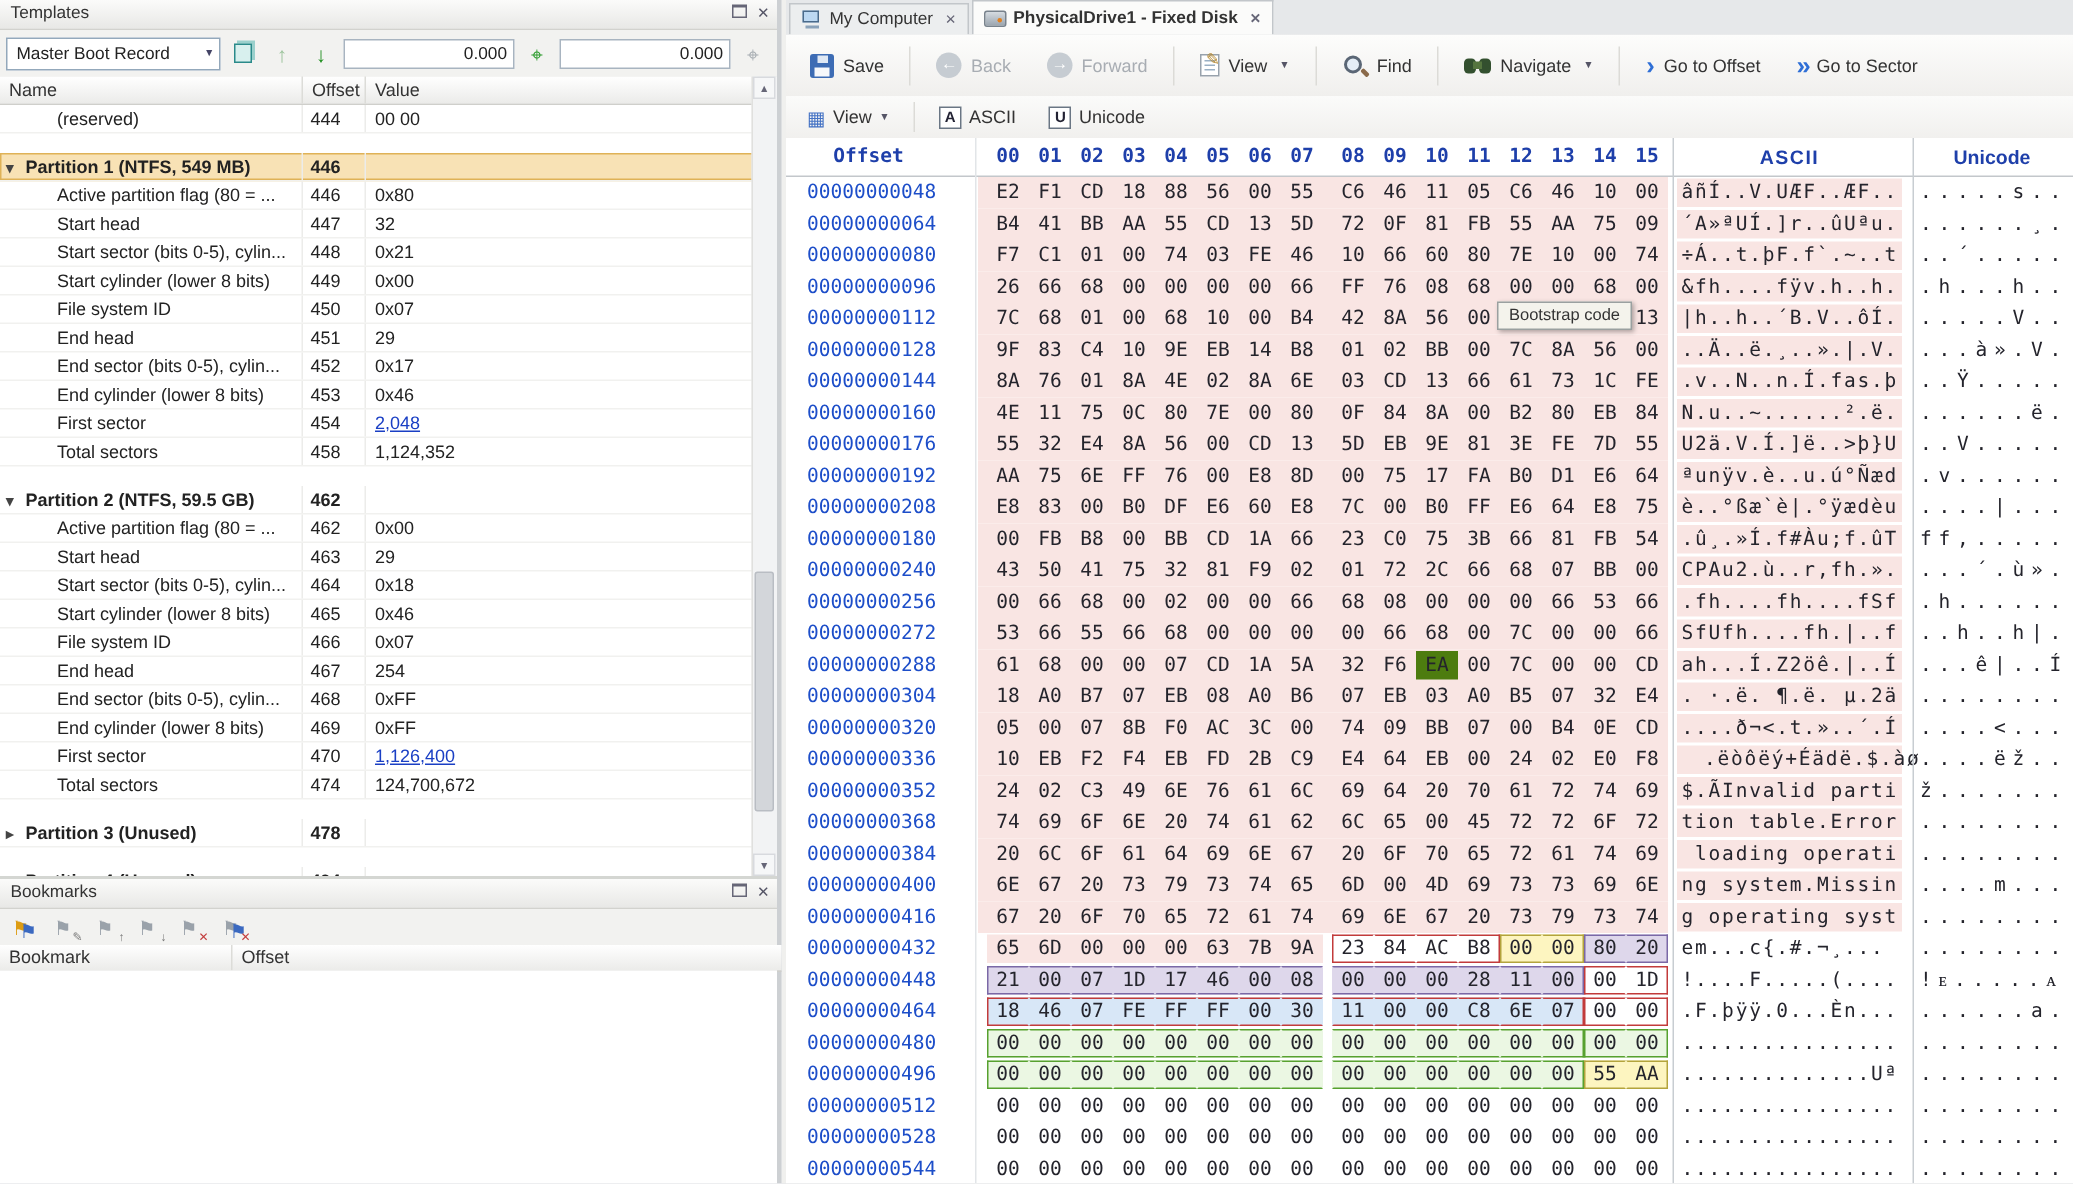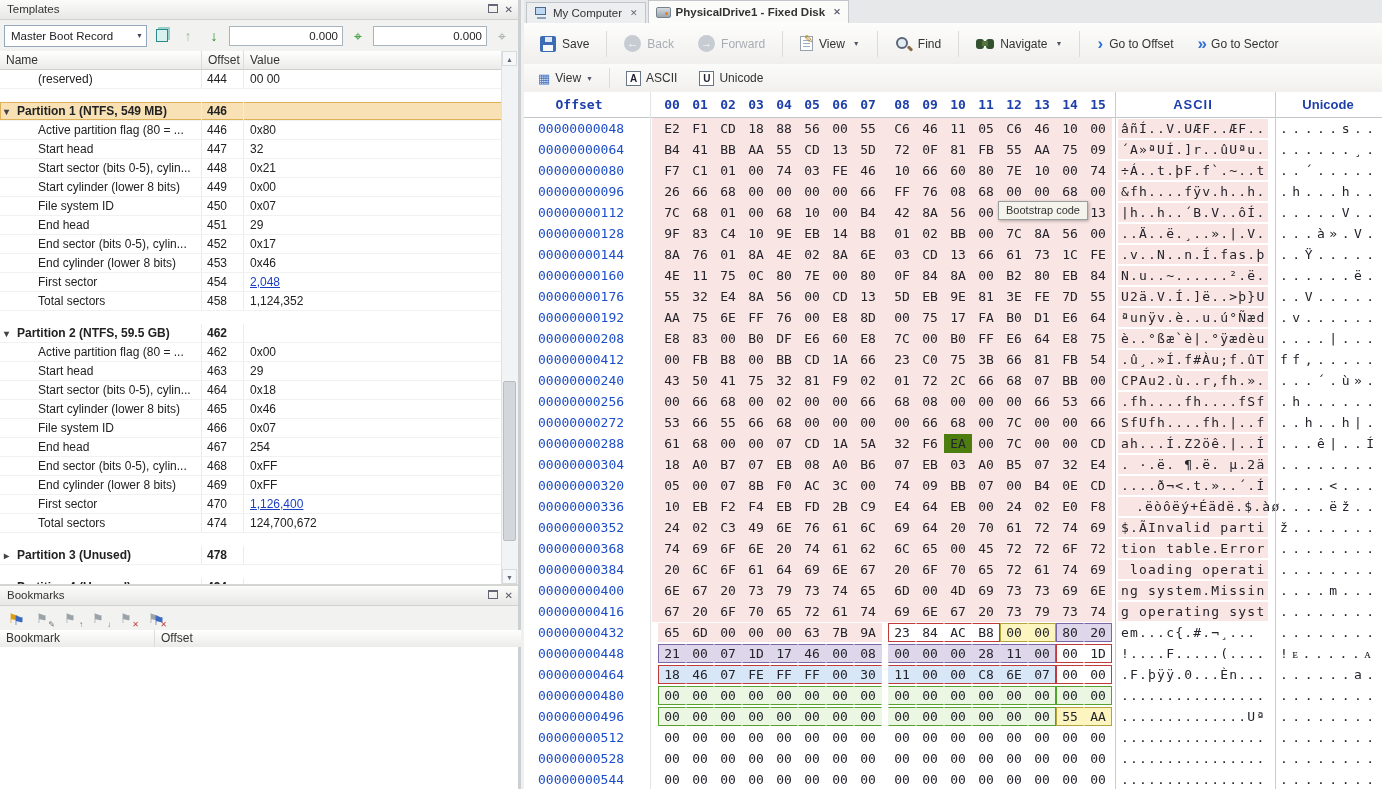--- a/index.html
+++ b/index.html
@@ -677,21 +677,21 @@
             <span class="byte" style="left: 448px; background: rgb(249, 229, 227);">FF</span>
             <span class="byte" style="left: 476px; background: rgb(249, 229, 227);">E6</span>
             <span class="byte" style="left: 504px; background: rgb(249, 229, 227);">64</span>
             <span class="byte" style="left: 532px; background: rgb(249, 229, 227);">E8</span>
             <span class="byte" style="left: 560px; background: rgb(249, 229, 227);">75</span>
             <span class="ascii" style="background: rgb(249, 229, 227);">è..°ßæ`è|.°ÿædèu</span>
             <span class="uni">....|...</span>
           </div>
           <div class="hexrow">
             <span class="rowband" style="background: rgb(249, 229, 227);"></span>
-            <span class="off">00000000412</span>
+            <span class="off">00000000180</span>
             <span class="byte" style="left: 134px; background: rgb(249, 229, 227);">00</span>
             <span class="byte" style="left: 162px; background: rgb(249, 229, 227);">FB</span>
             <span class="byte" style="left: 190px; background: rgb(249, 229, 227);">B8</span>
             <span class="byte" style="left: 218px; background: rgb(249, 229, 227);">00</span>
             <span class="byte" style="left: 246px; background: rgb(249, 229, 227);">BB</span>
             <span class="byte" style="left: 274px; background: rgb(249, 229, 227);">CD</span>
             <span class="byte" style="left: 302px; background: rgb(249, 229, 227);">1A</span>
             <span class="byte" style="left: 330px; background: rgb(249, 229, 227);">66</span>
             <span class="byte" style="left: 364px; background: rgb(249, 229, 227);">23</span>
             <span class="byte" style="left: 392px; background: rgb(249, 229, 227);">C0</span>

